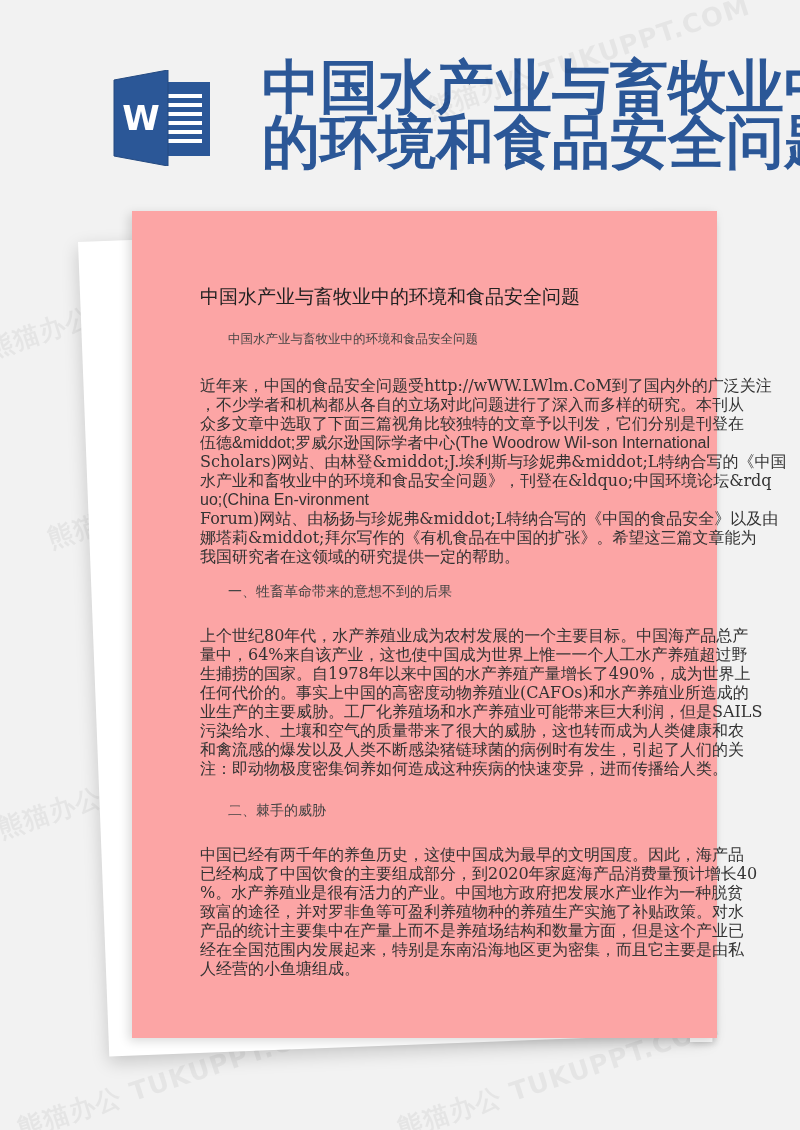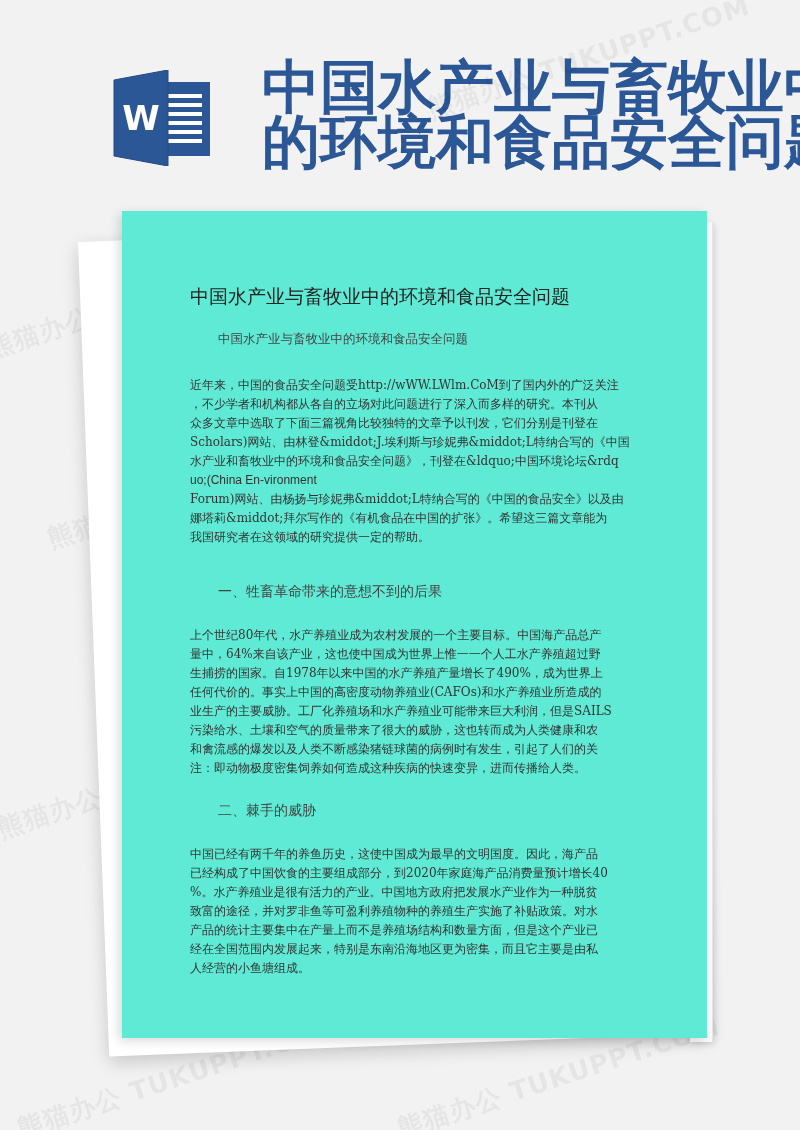--- a/index.html
+++ b/index.html
@@ -21,35 +21,35 @@
     position:absolute; left:78px; top:242px; width:600px; height:815px;
     background:#fff; transform:rotate(-2.2deg); transform-origin:0 0;
     box-shadow:0 6px 18px rgba(0,0,0,0.18);
   }
   .page-right-strip {
     position:absolute; left:690px; top:222px; width:22px; height:820px;
     background:#fafafa; box-shadow:2px 2px 6px rgba(0,0,0,0.12);
     border-right:1px solid #e6e6e6;
   }
   .page {
-    position:absolute; left:122px; top:211px; width:585px; height:827px;
-    background:#5eead4; box-shadow:-3px 3px 10px rgba(0,0,0,0.15);
+    position:absolute; left:132px; top:211px; width:585px; height:827px;
+    background:#fca5a5; box-shadow:-3px 3px 10px rgba(0,0,0,0.15);
   }
   .doc-title {
     position:absolute; left:68px; top:73px;
     font-family:"DejaVu Sans", sans-serif; font-size:19px; color:#222;
     white-space:nowrap;
   }
   .doc-subtitle {
     position:absolute; left:96px; top:120px;
     font-size:12.5px; color:#444; white-space:nowrap;
   }
   .body-text {
     position:absolute; left:68px; width:455px;
-    font-size:12px; line-height:19px; color:#333;
+    font-size:16px; line-height:19px; color:#333;
     word-break:break-all;
   }
   .body-text .ln { display:block; white-space:nowrap; }
   .sec-heading {
     position:absolute; left:96px; font-size:14px; color:#444; white-space:nowrap;
   }
   .watermark {
     position:absolute; font-family:"DejaVu Sans", sans-serif; font-weight:bold;
     font-size:26px; color:rgba(0,0,0,0.05); transform:rotate(-18deg);
     white-space:nowrap; letter-spacing:1px; pointer-events:none;
@@ -92,20 +92,21 @@
 <div class="page-right-strip"></div>
 
 <div class="page">
   <div class="doc-title">中国水产业与畜牧业中的环境和食品安全问题</div>
   <div class="doc-subtitle">中国水产业与畜牧业中的环境和食品安全问题</div>
 
   <div class="body-text" style="top:165px;">
     <span class="ln">近年来，中国的食品安全问题受http://wWW.LWlm.CoM到了国内外的广泛关注</span>
     <span class="ln">，不少学者和机构都从各自的立场对此问题进行了深入而多样的研究。本刊从</span>
     <span class="ln">众多文章中选取了下面三篇视角比较独特的文章予以刊发，它们分别是刊登在</span>
+    <span class="ln" style="font-family:'Liberation Sans','DejaVu Sans',sans-serif;">伍德&amp;middot;罗威尔逊国际学者中心(The Woodrow Wil-son International</span>
     <span class="ln">Scholars)网站、由林登&amp;middot;J.埃利斯与珍妮弗&amp;middot;L特纳合写的《中国</span>
     <span class="ln">水产业和畜牧业中的环境和食品安全问题》，刊登在&amp;ldquo;中国环境论坛&amp;rdq</span>
     <span class="ln" style="font-family:'Liberation Sans',sans-serif;">uo;(China En-vironment</span>
     <span class="ln">Forum)网站、由杨扬与珍妮弗&amp;middot;L特纳合写的《中国的食品安全》以及由</span>
     <span class="ln">娜塔莉&amp;middot;拜尔写作的《有机食品在中国的扩张》。希望这三篇文章能为</span>
     <span class="ln">我国研究者在这领域的研究提供一定的帮助。</span>
   </div>
 
   <div class="sec-heading" style="top:372px;">一、牲畜革命带来的意想不到的后果</div>
 

